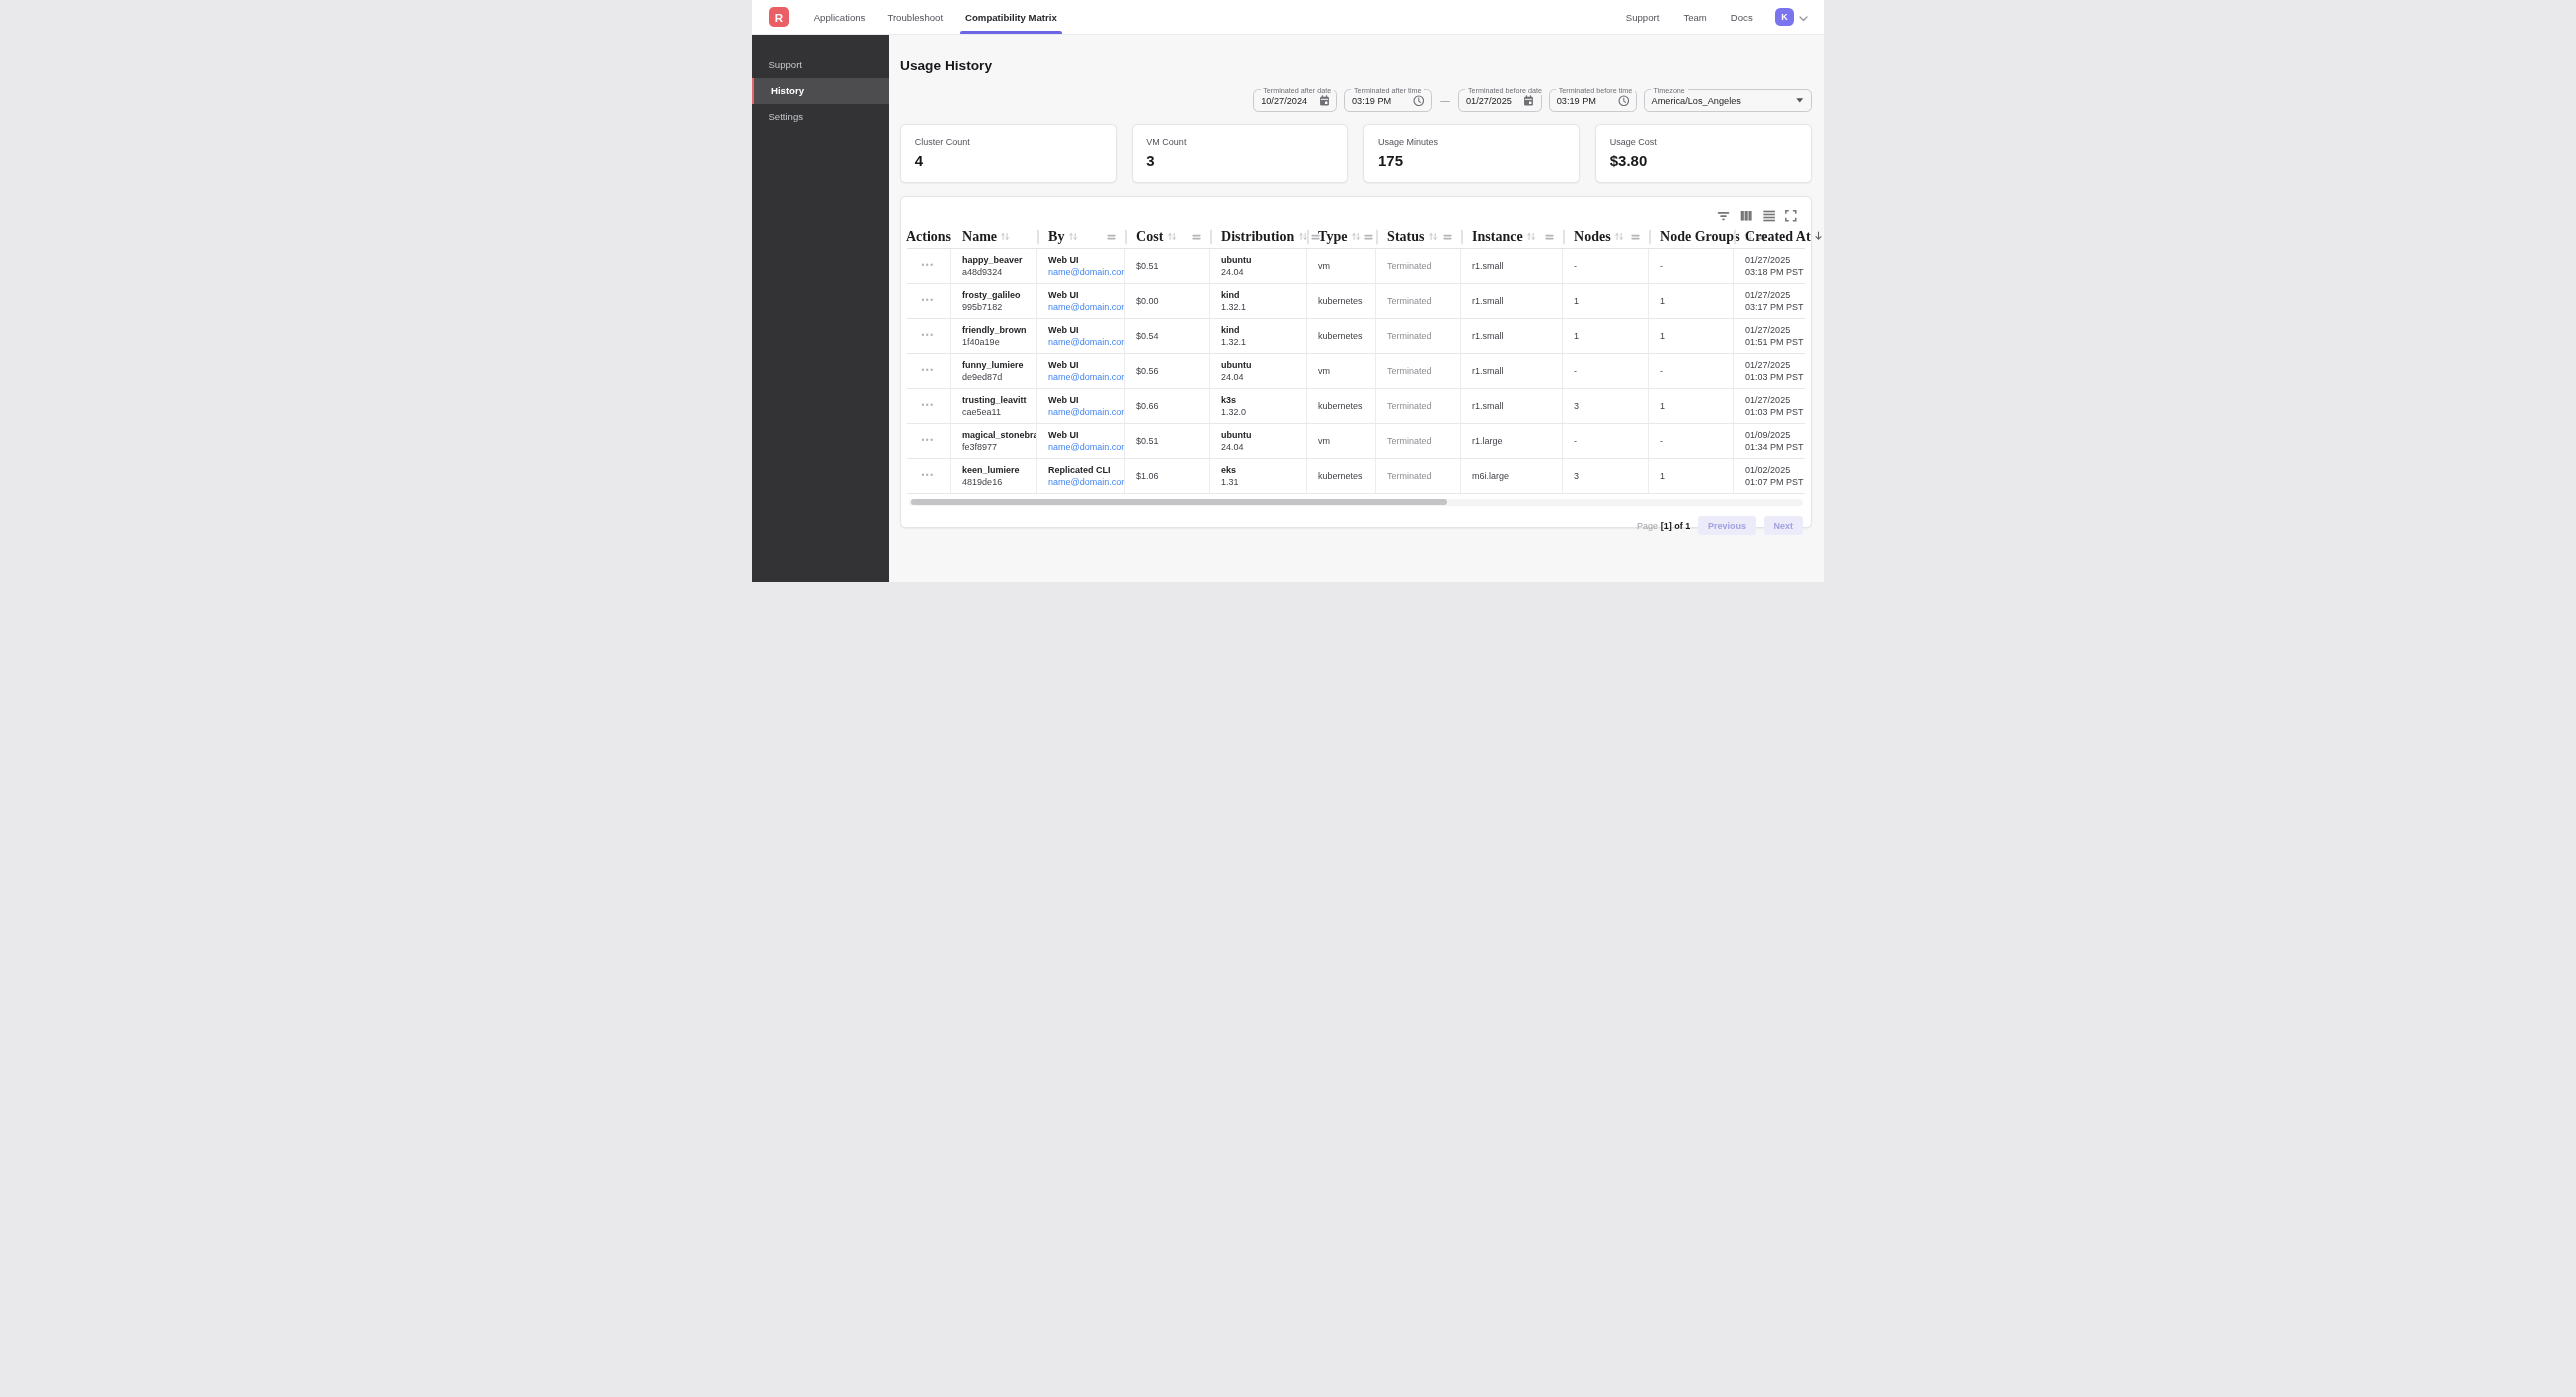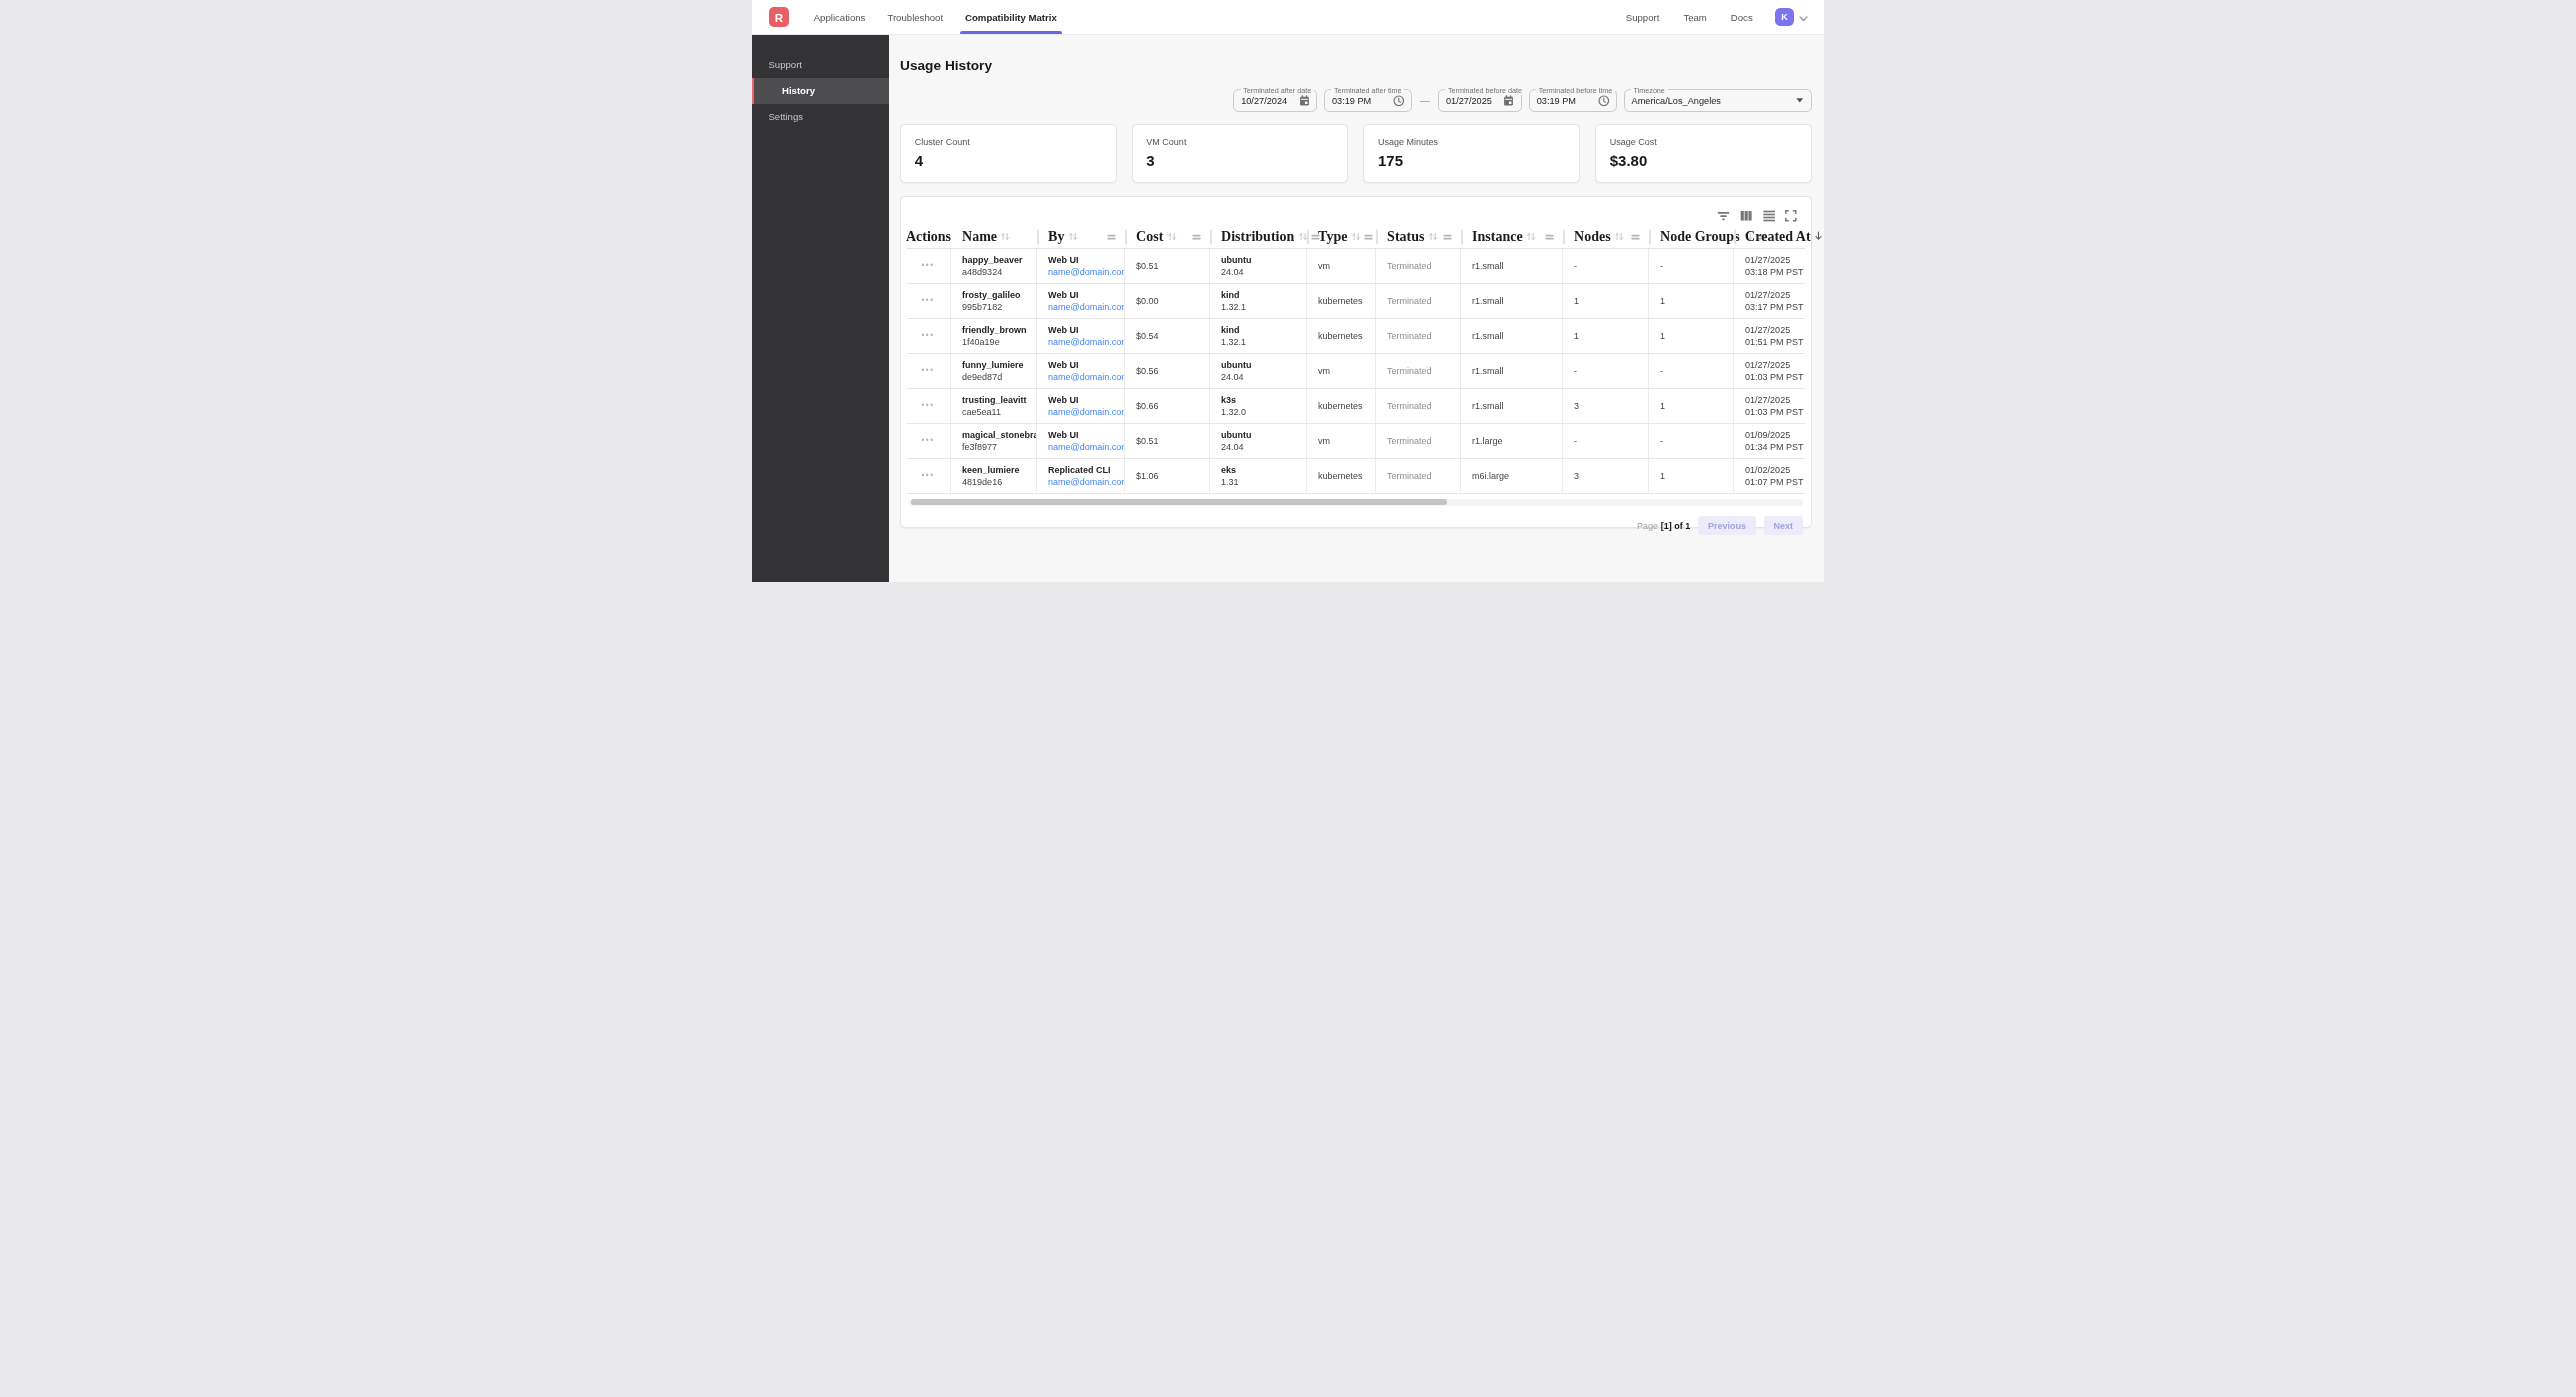--- a/index.html
+++ b/index.html
@@ -15,37 +15,37 @@
   .nav-item.active { color:#26262b; font-weight:bold; }
   .nav-item.active::after { content:""; position:absolute; left:0; right:0; bottom:0; height:2.7px; background:#6b66e6; border-radius:2.1px 2.1px 0 0; }
   .right-nav { margin-left:auto; display:flex; align-items:center; }
   .right-item { font-size:9.6px; color:#52525b; margin-left:24px; cursor:pointer; }
   .avatar { width:18.5px; height:18.5px; margin-left:22.6px; background:#7a74ee; border-radius:5.5px; color:#fff; font-size:9px; font-weight:bold; display:flex; align-items:center; justify-content:center; cursor:pointer; }
   .avatar-chevron { margin:2.7px 16.4px 0 4.8px; cursor:pointer; }
 
   
   .sidebar { position:absolute; top:35px; left:0; bottom:0; width:137px; background:#333336; padding-top:17px; z-index:2; }
   .side-item { height:26px; line-height:26px; padding-left:16.4px; font-size:9.6px; color:#c2c6c9; cursor:pointer; }
-  .side-item.active { background:#4d4d50; color:#fff; border-left:2.1px solid #e8636b; padding-left:28px; font-weight:bold; }
+  .side-item.active { background:#4d4d50; color:#fff; border-left:2.1px solid #e8636b; padding-left:17px; font-weight:bold; }
 
   
   .content { position:absolute; top:35px; left:137px; right:0; bottom:0; background:#f7f7f8; padding:23px 12.3px 0 11px; overflow:hidden; }
   .page-title { font-size:13.7px; font-weight:bold; color:#18181b; }
   .page-desc { margin-top:8.2px; font-size:9px; line-height:1.6; color:#44444a; max-width:547px; }
   .page-desc .link { color:#4285f4; cursor:pointer; }
 
   
   .filters { display:flex; justify-content:flex-end; align-items:center; gap:6.8px; margin-top:16.4px; }
   .field { position:relative; height:22.6px; border:0.7px solid #c9c9ce; border-radius:5.5px; display:flex; align-items:center; padding:0 6.8px; background:transparent; cursor:pointer; }
   .field .flabel { position:absolute; top:-4.8px; left:6.2px; font-size:7.2px; color:#6f6f76; background:#f7f7f8; padding:0 2.7px; white-space:nowrap; }
   .field .fvalue { font-size:9.2px; color:#1c1c1f; white-space:nowrap; }
   .field .ficon { margin-left:auto; display:flex; align-items:center; }
   .f-date { width:84px; }
   .f-time { width:88px; }
-  .f-tz   { width:188px; }
+  .f-tz   { width:168px; }
   .range-dash { color:#8a8a8f; font-size:9.6px; padding:0 1.4px; }
 
   
   .stats-row { display:flex; gap:15px; margin-top:12.3px; }
   .stat-card { flex:1; height:59px; background:#fff; border:0.7px solid #e4e4e7; border-radius:5.5px; box-shadow:0 0.7px 1.4px rgba(0,0,0,0.05); padding:11.6px 13.7px; }
   .stat-label { font-size:9px; color:#52525b; }
   .stat-value { margin-top:4.8px; font-size:15px; font-weight:bold; color:#18181b; }
 
   
   .table-card { margin-top:13px; height:332px; background:#fff; border:0.7px solid #e4e4e7; border-radius:5.5px; box-shadow:0 0.7px 1.4px rgba(0,0,0,0.05); padding:0 5.5px; position:relative; }

